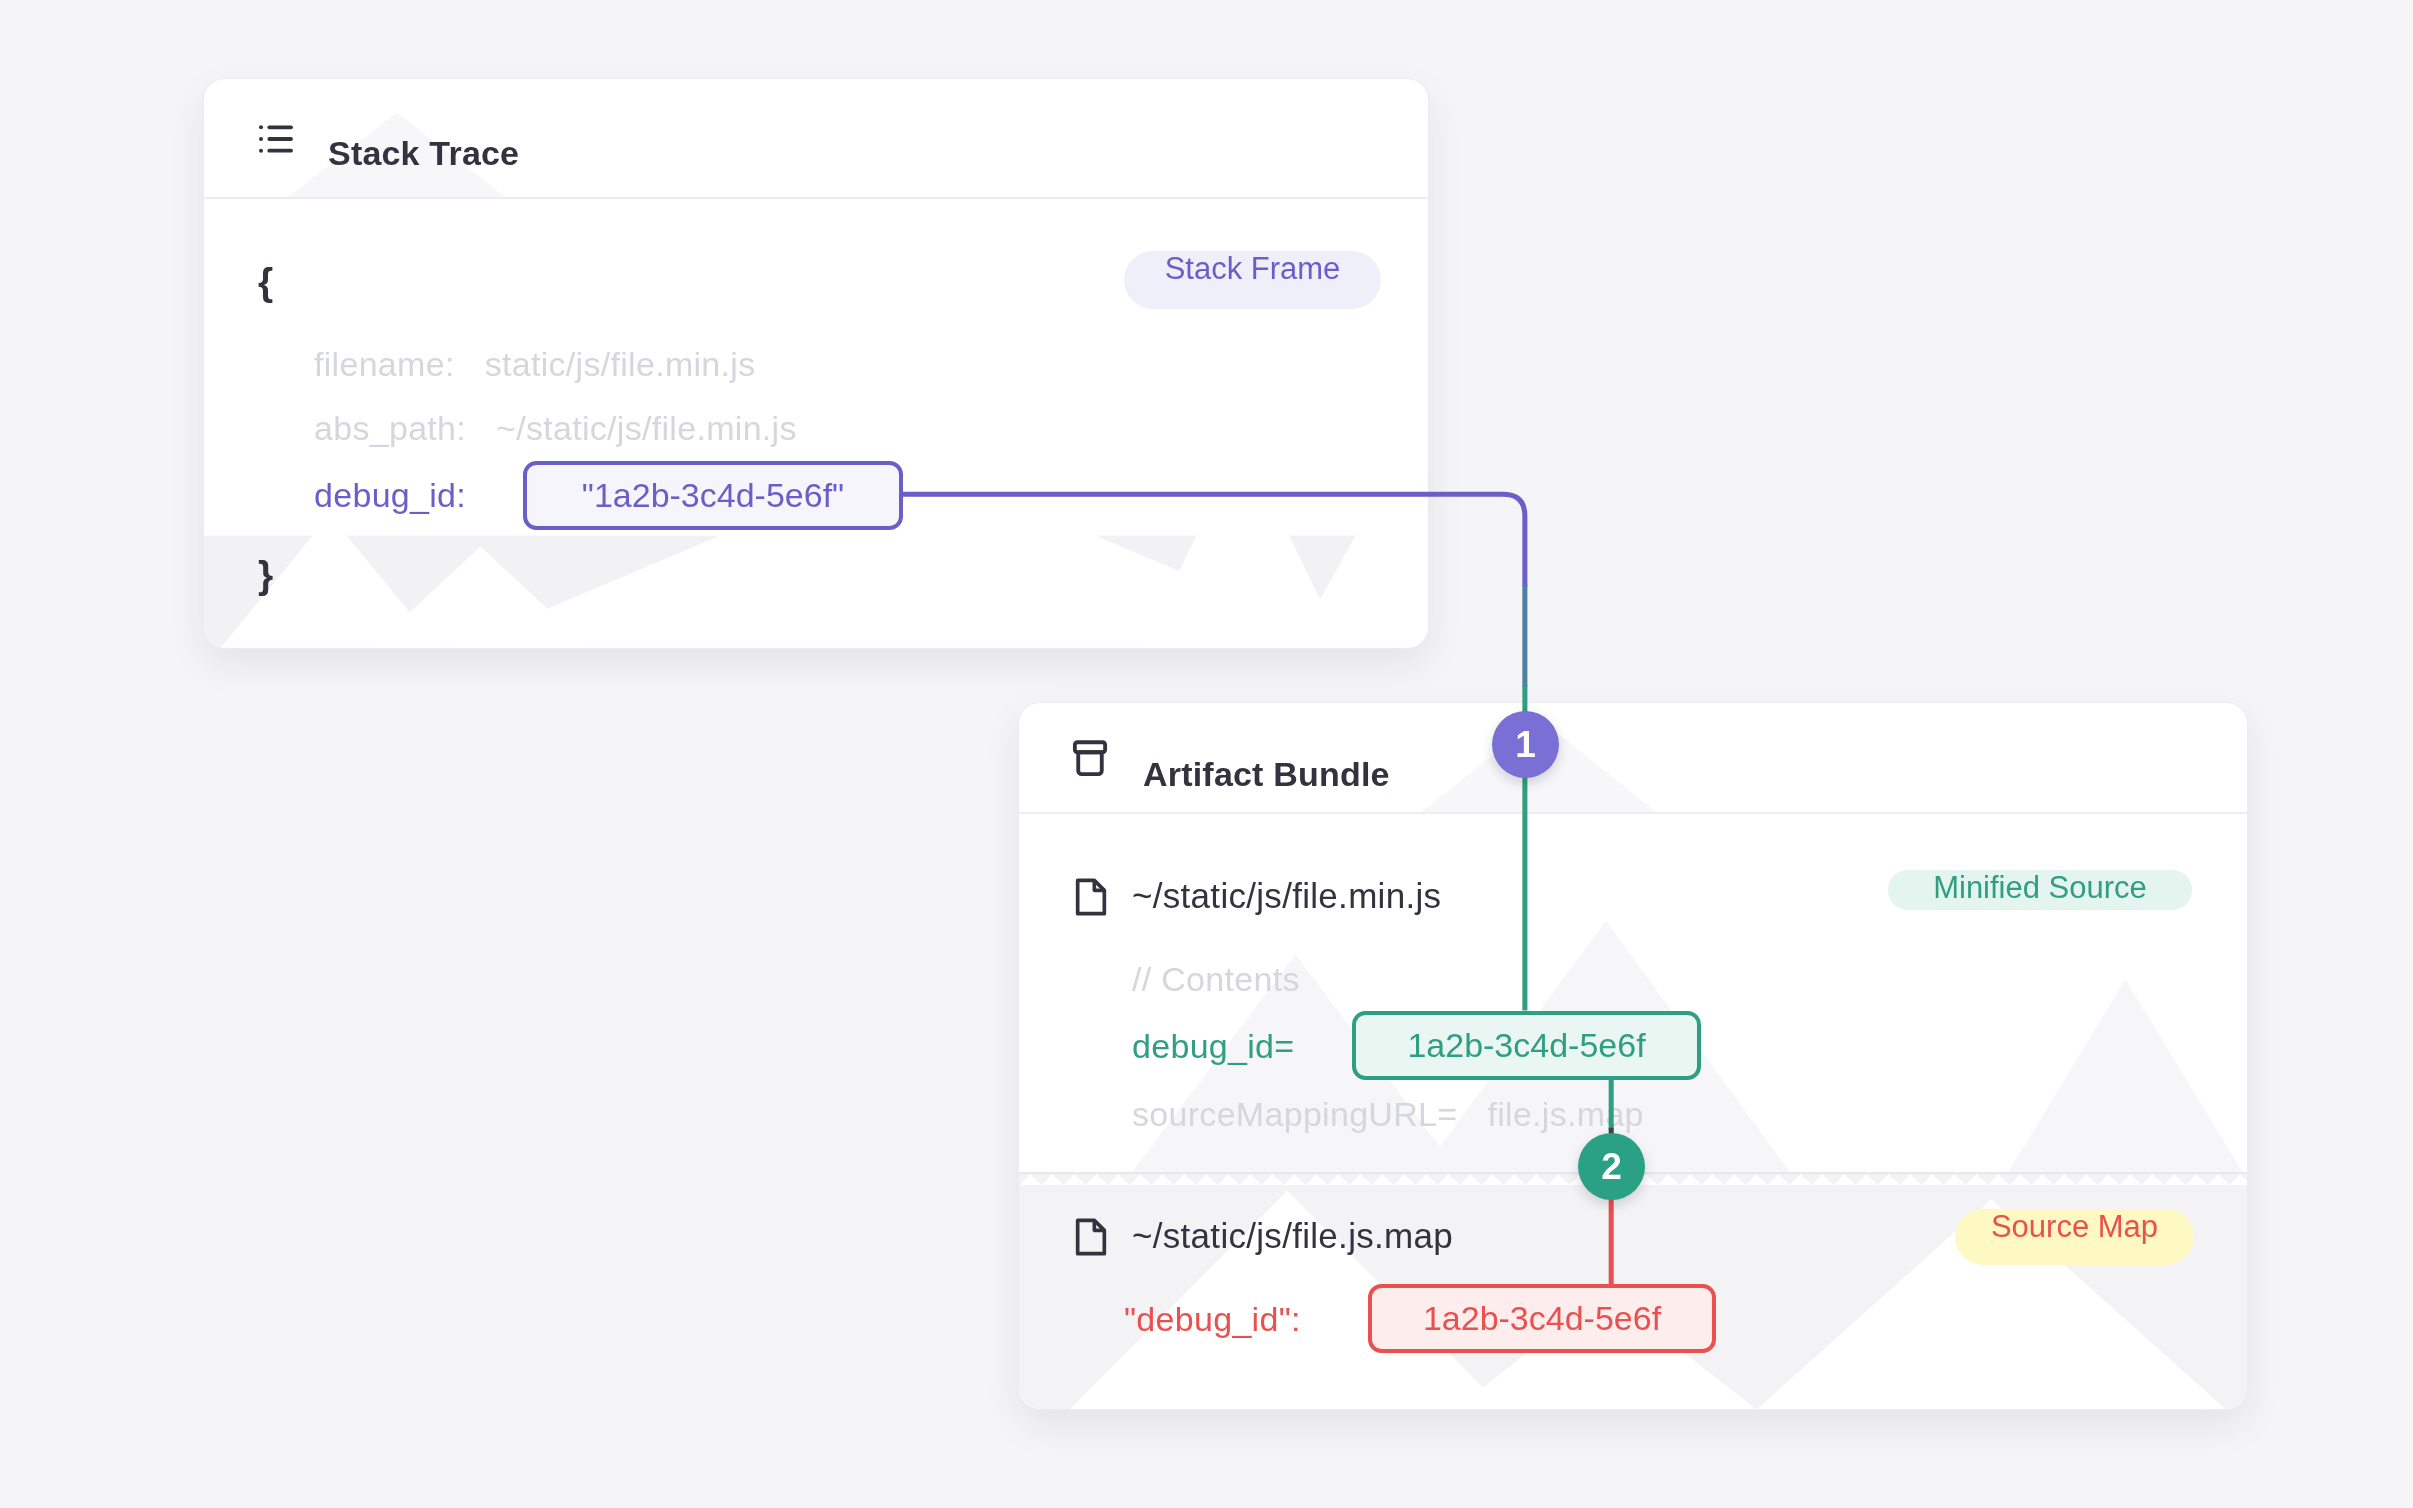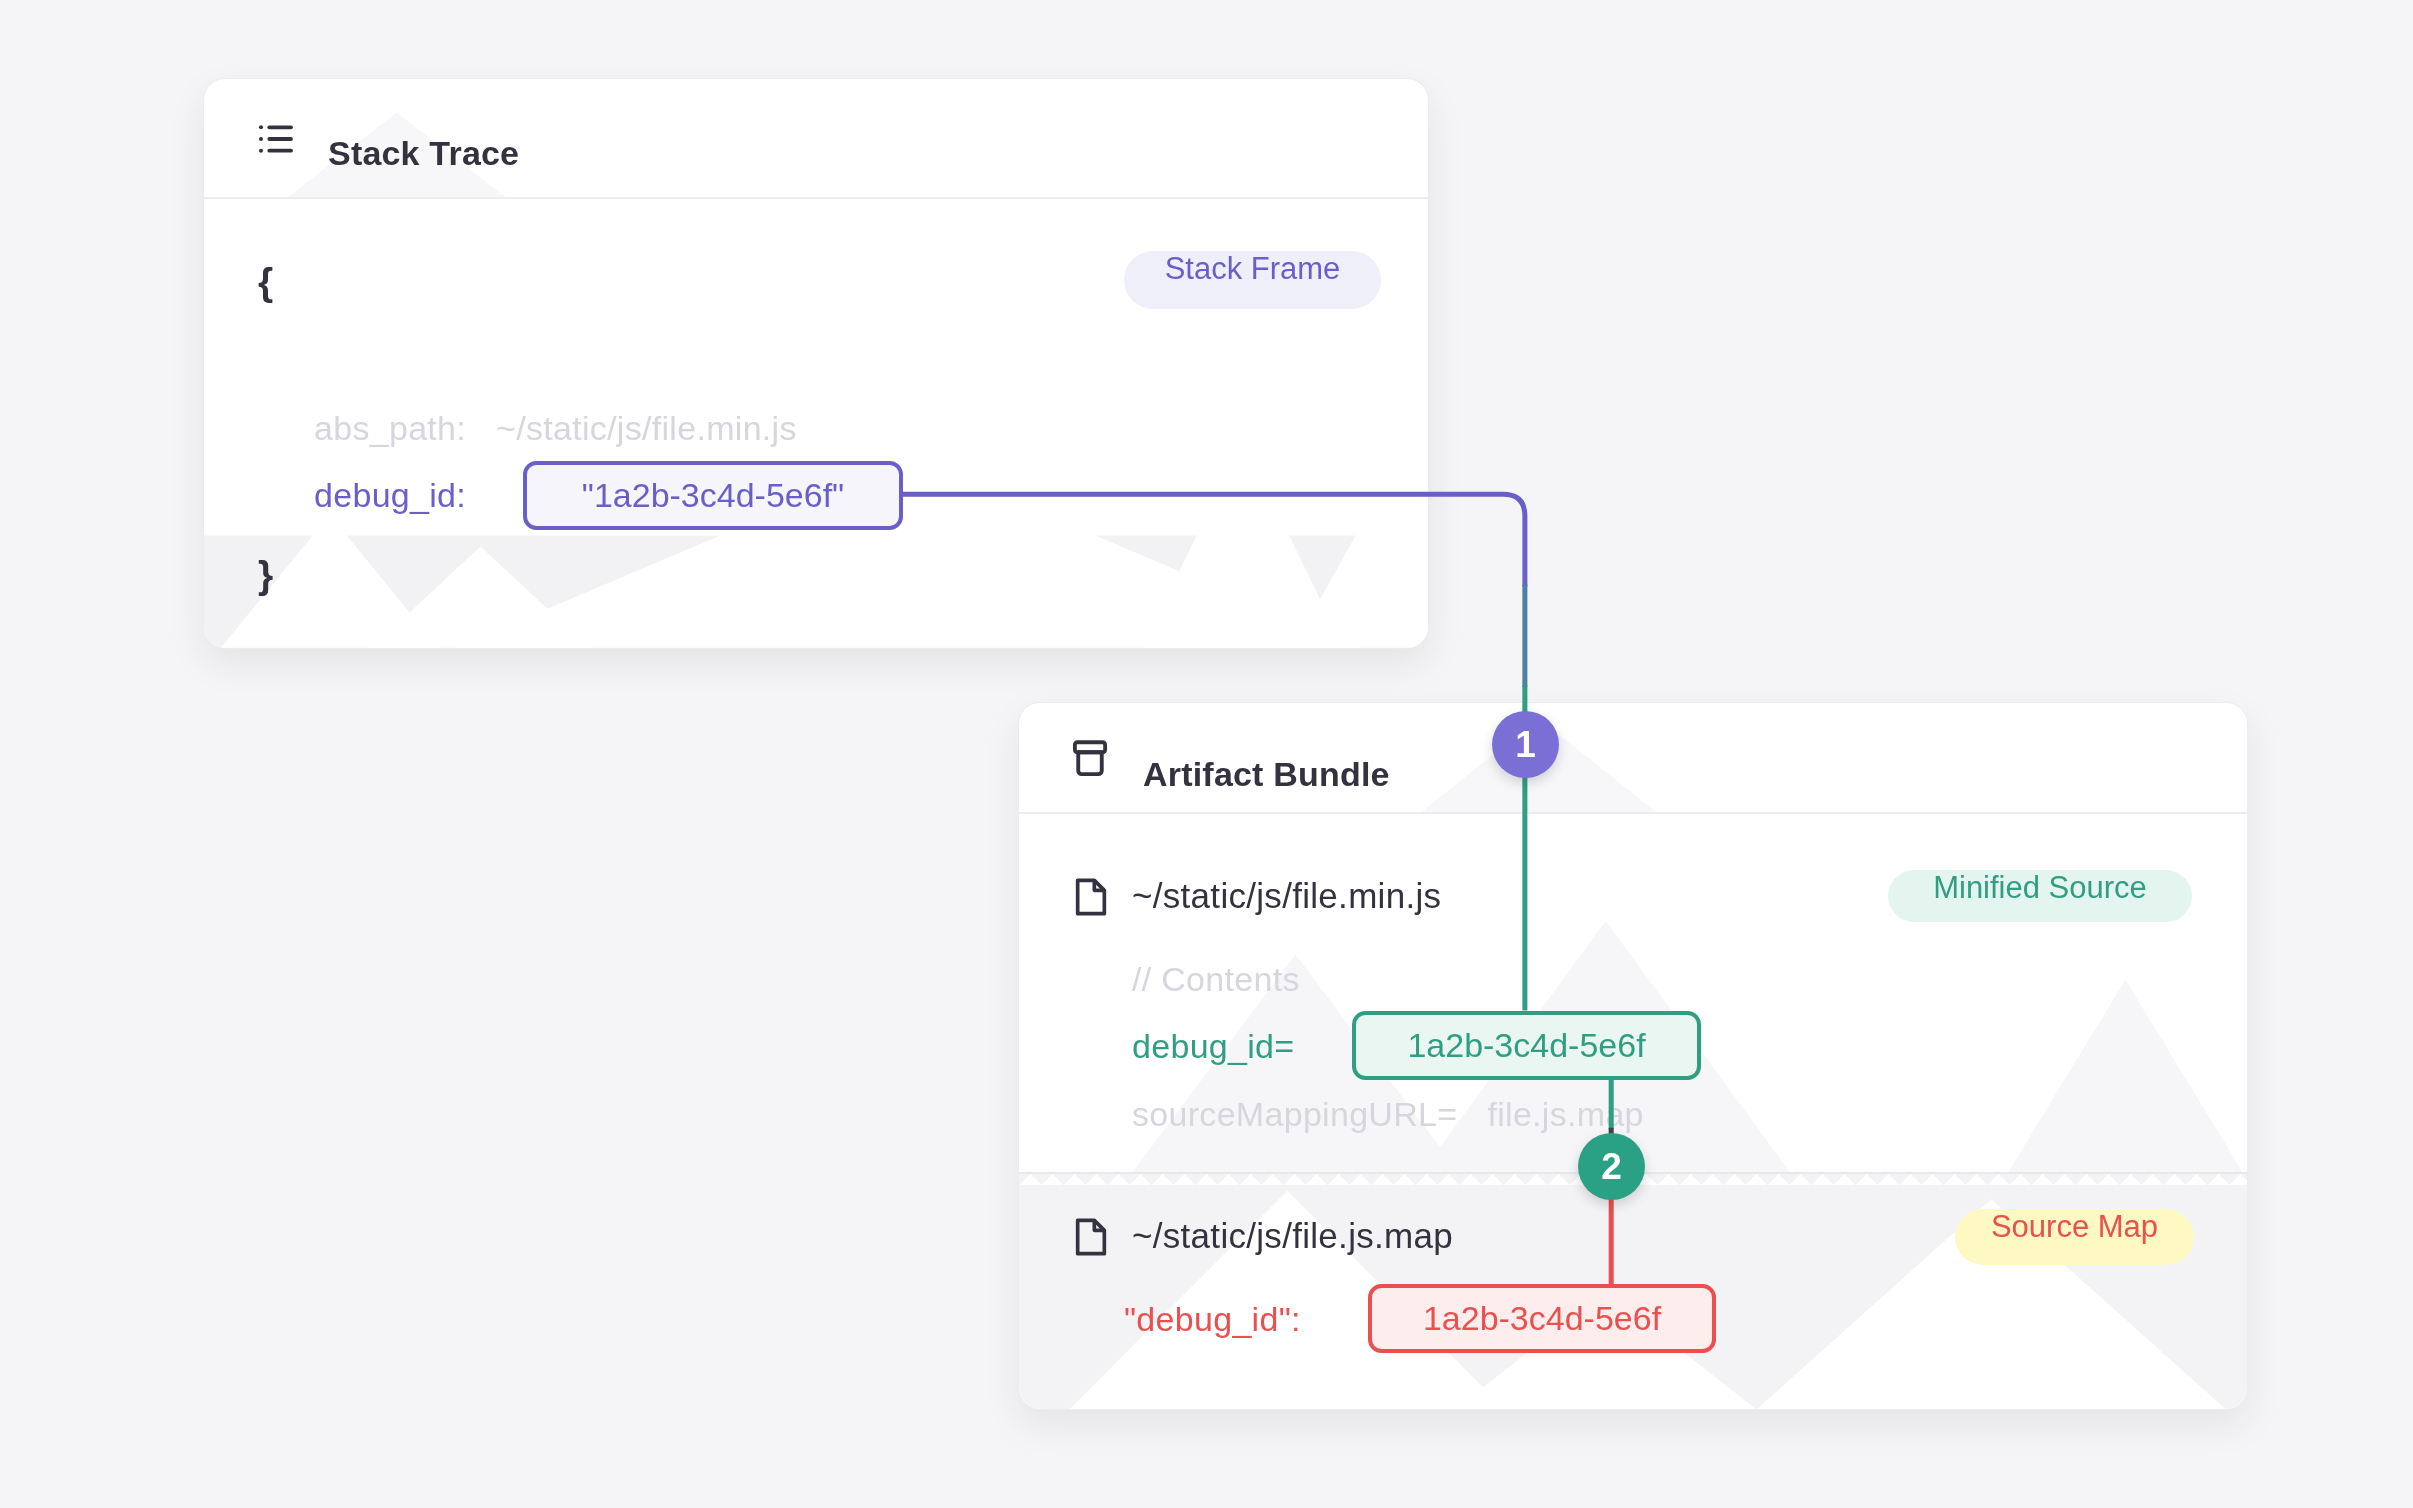--- a/index.html
+++ b/index.html
@@ -116,20 +116,24 @@
           <line x1="16" y1="24" x2="42" y2="24"></line>
           <circle cx="6" cy="38" r="2.4" stroke="none"></circle>
           <line x1="16" y1="38" x2="42" y2="38"></line>
         </g>
       </svg>
       <h2 class="card-title" style="left:112px;top:62px;">Stack Trace</h2>
       <div class="hdiv" style="top:118px;"></div>
 
       <span class="brace" style="left:54px;top:203px;">{</span>
 
+      <div class="row" style="left:110px;top:285px;">
+        <span class="muted">filename:</span>
+        <span class="muted">static/js/file.min.js</span>
+      </div>
 
       <div class="row" style="left:110px;top:349px;">
         <span class="muted">abs_path:</span>
         <span class="muted">~/static/js/file.min.js</span>
       </div>
 
       <div class="row" style="left:110px;top:416px;text-align:right;">
         <span class="purple">debug_id:</span>
       </div>
       <div class="vbox purple-box" style="left:319px;top:382px;width:380px;height:69px;">
@@ -165,21 +169,21 @@
 
       <svg class="hicon" style="left:52px;top:173px;" width="40" height="42" viewBox="0 0 48 50">
         <g fill="none" stroke="#34323E" stroke-width="4.4" stroke-linejoin="round">
           <path d="M8 5 h20 l12 12 v28 h-32 z"></path>
           <path d="M28 5 v12 h12"></path>
         </g>
       </svg>
       <div class="row" style="left:113px;top:193px;">
         <span class="filepath">~/static/js/file.min.js</span>
       </div>
-      <div class="badge mint" style="left:869px;top:167px;width:304px;height:52px;">
+      <div class="badge mint" style="left:869px;top:167px;width:304px;height:40px;">
         <span>Minified Source</span>
       </div>
 
       <div class="row" style="left:113px;top:276px;">
         <span class="muted">// Contents</span>
       </div>
 
       <div class="row" style="left:113px;top:343px;">
         <span class="teal">debug_id=</span>
       </div>

